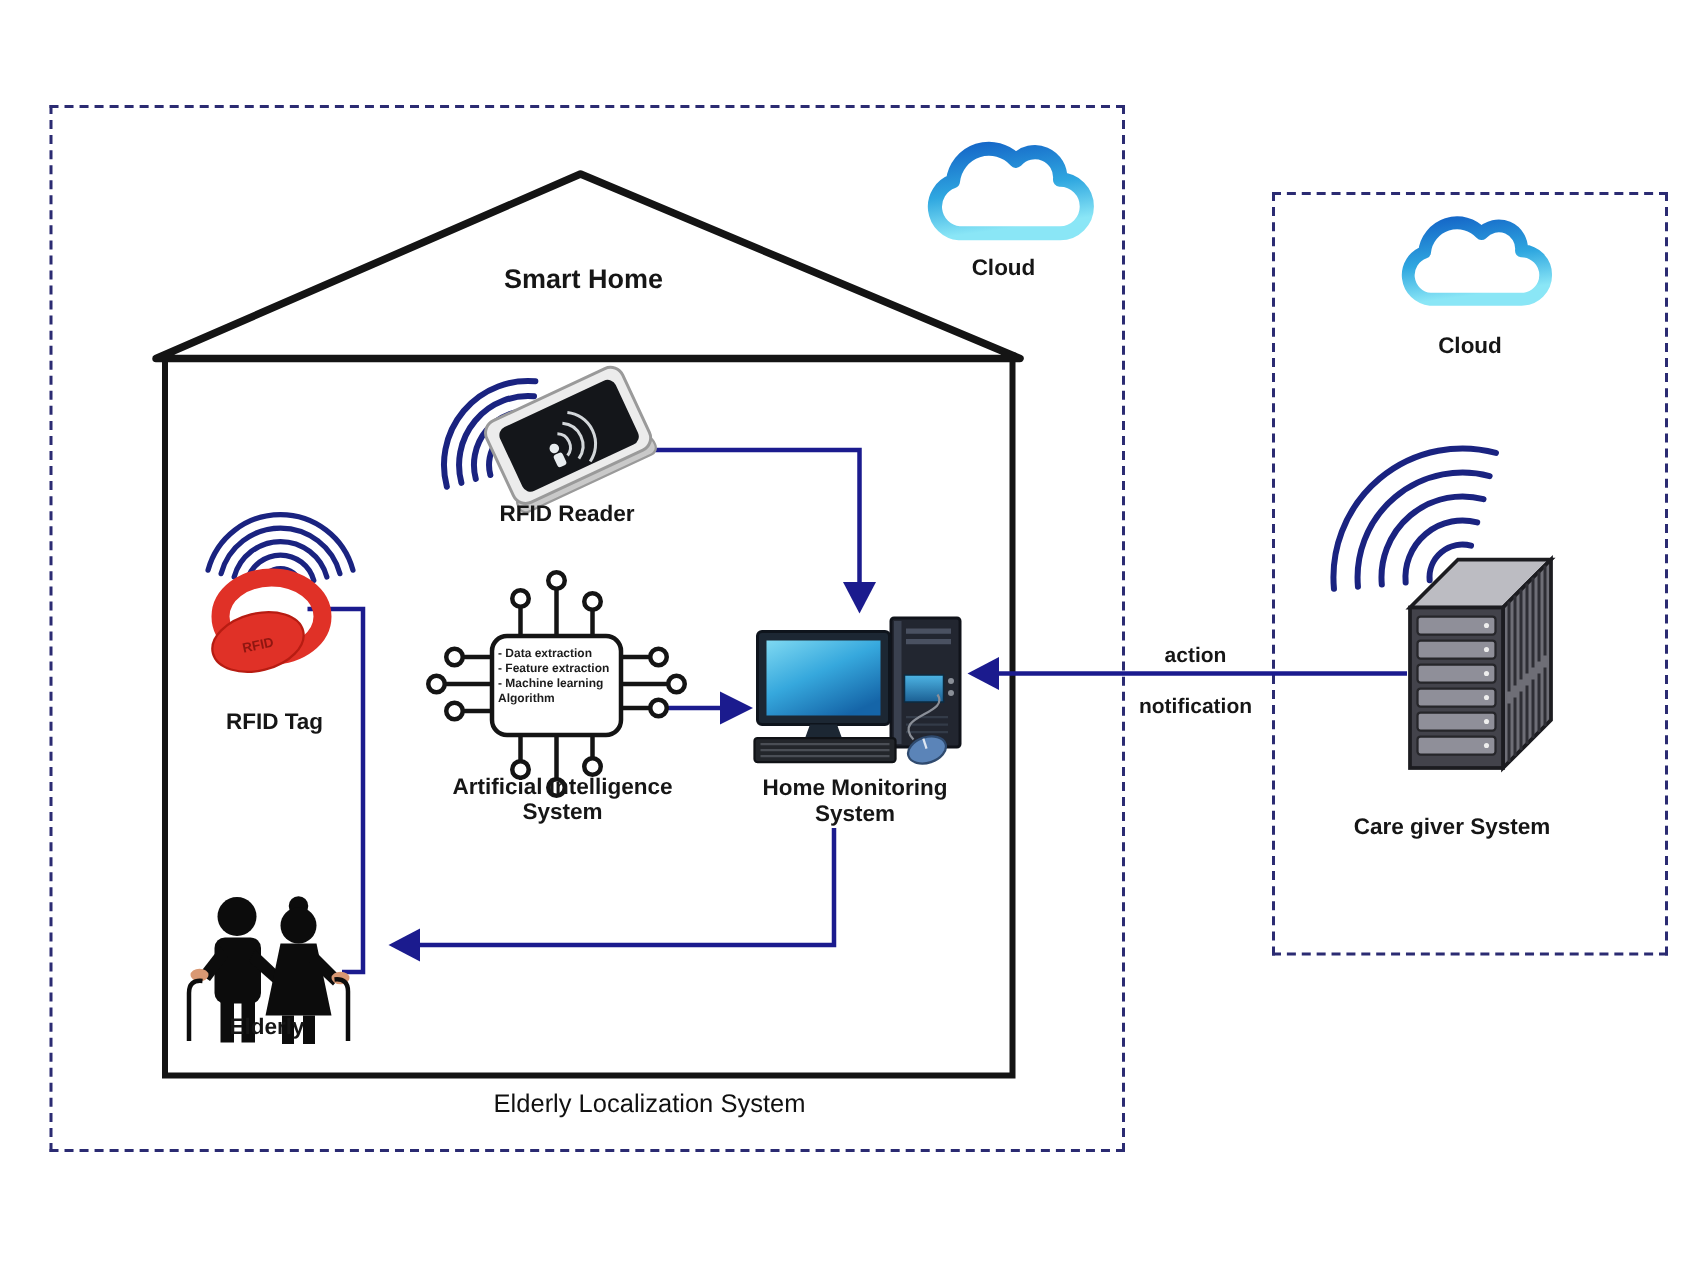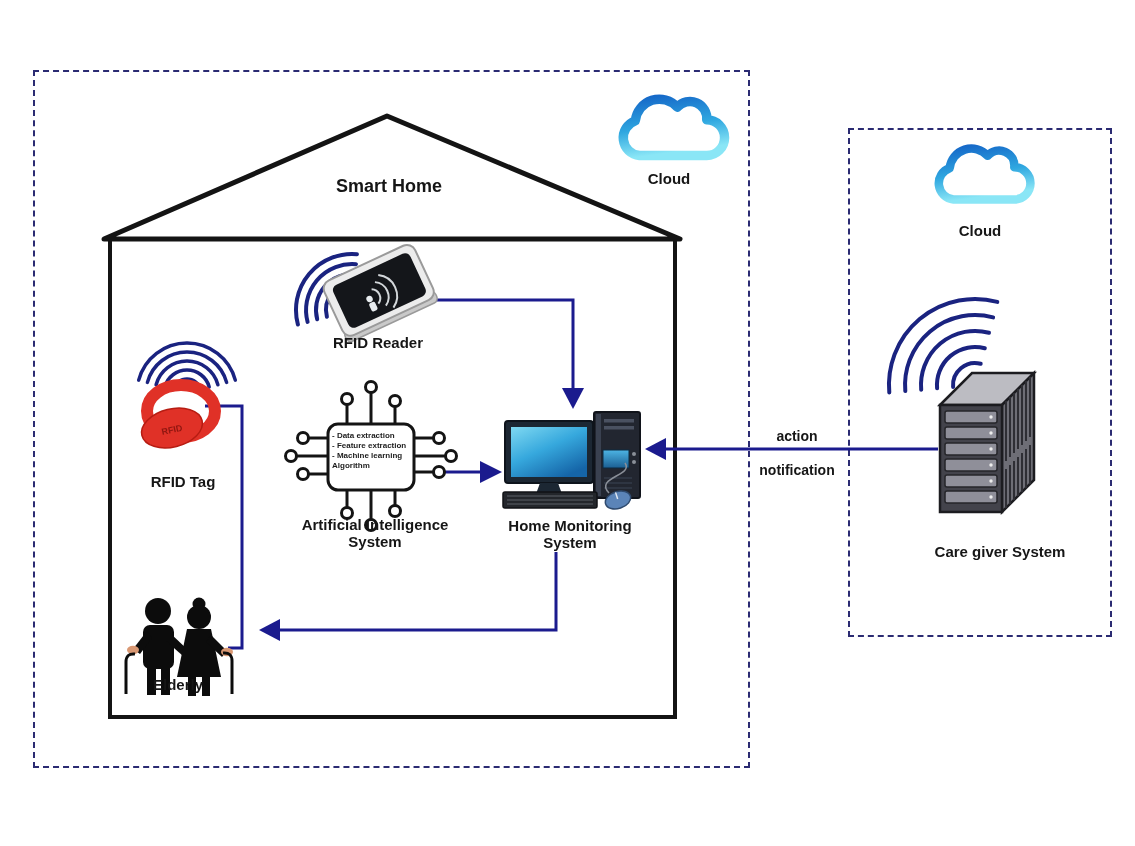--- a/index.html
+++ b/index.html
@@ -251,15 +251,16 @@
     <div>Artificial Intelligence</div>
     <div>System</div>
   </div>
   <div class="lbl lbl-15" style="left:570px;top:517px;">
     <div>Home Monitoring</div>
     <div>System</div>
   </div>
   <div class="lbl lbl-15" style="left:178px;top:676px;">Elderly</div>
   <div class="lbl lbl-14" style="left:797px;top:428px;">action</div>
   <div class="lbl lbl-14" style="left:797px;top:462px;">notification</div>
-  <div class="lbl lbl-15" style="left:1000px;top:543px;">Care giver System</div>
+  <div class="lbl lbl-15" style="left:968px;top:543px;">Care giver System</div>
+  <div class="lbl lbl-plain" style="left:433px;top:726px;">Elderly Localization System</div>
 
 </div>
 
 </body></html>

